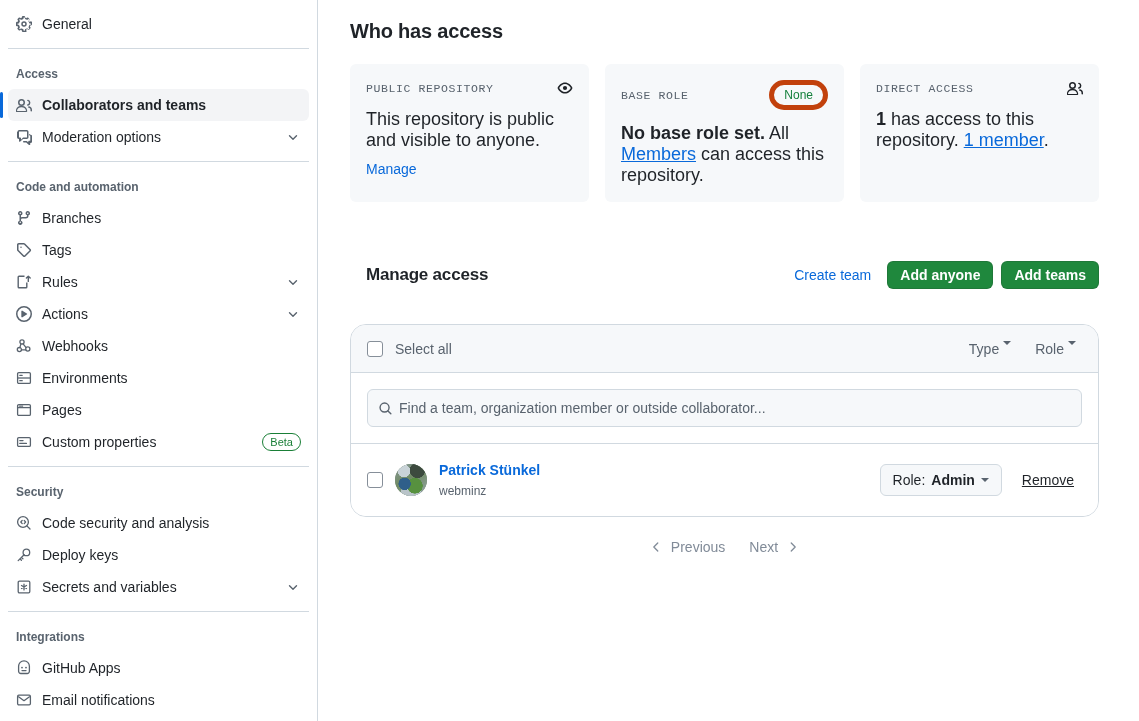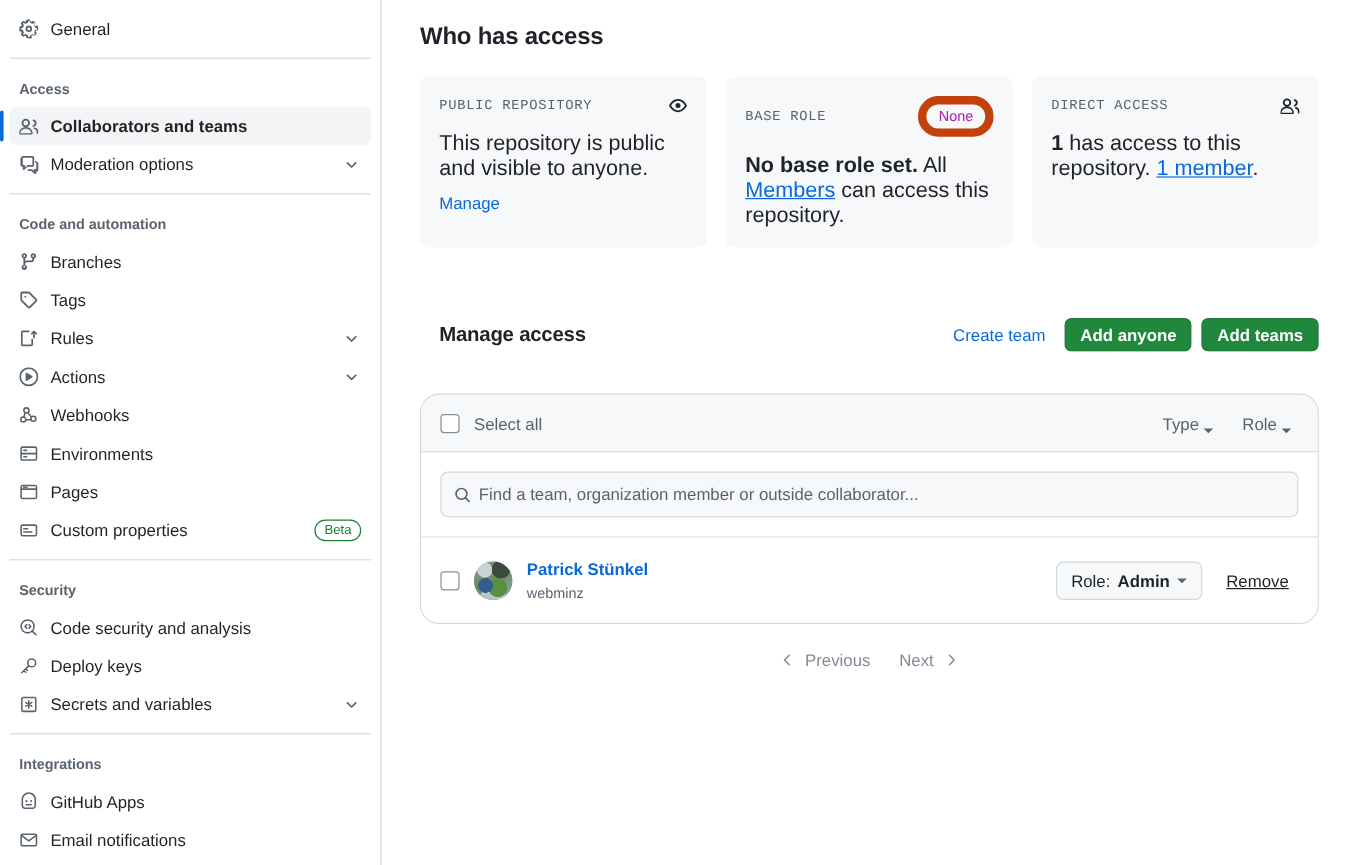--- a/index.html
+++ b/index.html
@@ -130,26 +130,26 @@
   .card-icon { color: #1f2328; display: flex; align-items: center; }
   .card-body {
     font-size: 18px;
     line-height: 21px;
     color: #1f2328;
   }
   .card-body b { font-weight: 600; }
   a.lnk { color: #0969da; text-decoration: none; }
   a.lnk-u { color: #0969da; text-decoration: underline; }
   .pill-none {
-    border: 7px solid #c2410c;
+    border: 5px solid #c2410c;
     border-radius: 999px;
     font-size: 12px;
     line-height: 18px;
     padding: 1px 10px;
-    color: #a21caf;
+    color: #15803d;
     background: transparent;
   }
   .card-link { margin-top: 10px; font-size: 14px; display: block; }
 
   
   .manage-head {
     display: flex;
     align-items: center;
     margin-top: 42px;
   }
@@ -198,21 +198,21 @@
     border-radius: 3px;
     background: #fff;
     flex: 0 0 16px;
     cursor: pointer;
   }
   .select-all-label {
     font-size: 14px; color: #59636e; flex: 1 1 auto;
   }
   .filter {
     font-size: 14px; color: #59636e; cursor: pointer;
-    display: flex; align-items: flex-end; gap: 4px;
+    display: flex; align-items: flex-start; gap: 4px;
     padding: 0 6px;
   }
   .caret {
     width: 0; height: 0;
     border-left: 4px solid transparent;
     border-right: 4px solid transparent;
     border-top: 4px solid currentColor;
     display: inline-block;
   }
 

